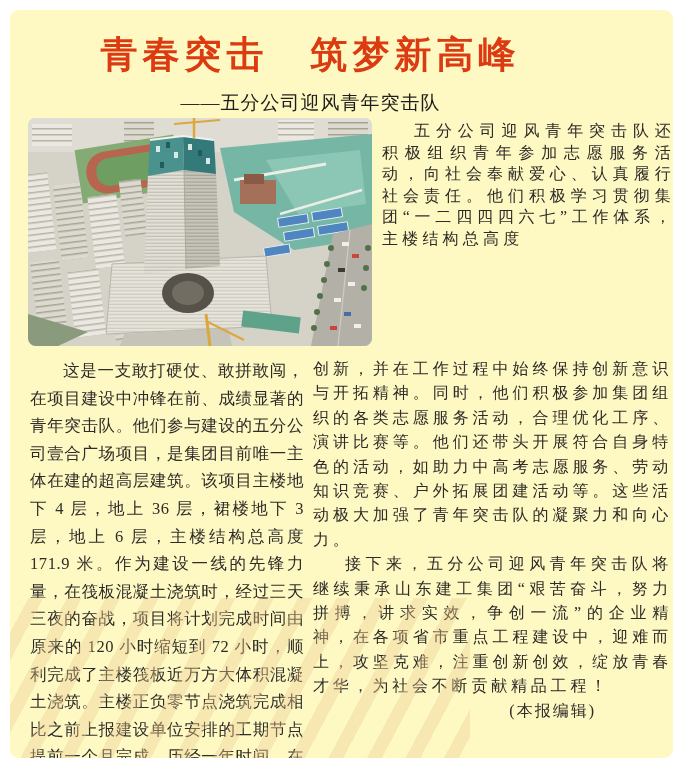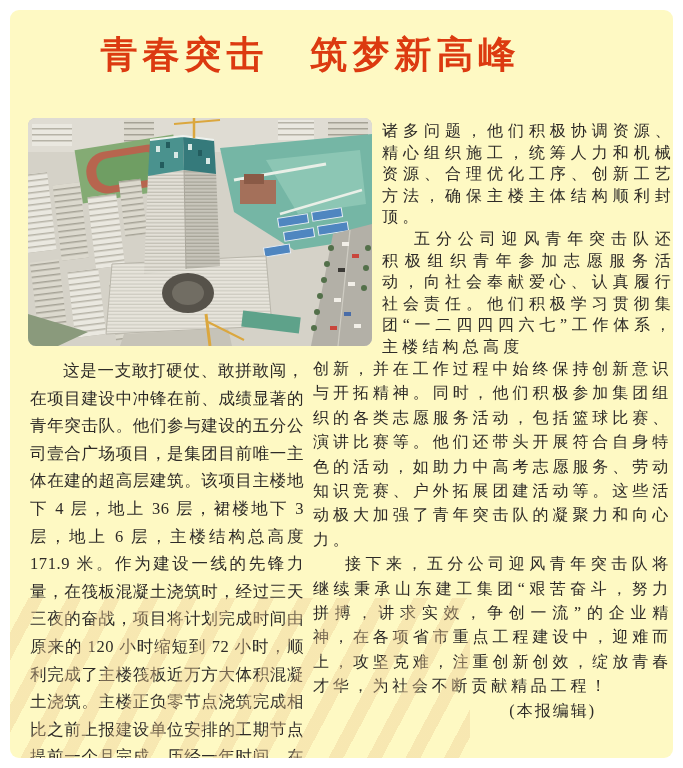--- a/index.html
+++ b/index.html
@@ -29,20 +29,21 @@
       font-size:16.5px;line-height:27.6px;letter-spacing:0.6px;}
   .signature{text-align:right;padding-right:76px;letter-spacing:2px;}
 </style>
 </head>
 <body>
 
 <div class="canvas">
   <div class="sheet">
 
     <div class="title">青春突击　筑梦新高峰</div>
+    <div class="subtitle">——五分公司迎风青年突击队</div>
 
     <div class="photo">
       <svg viewBox="0 0 344 228" width="344" height="228" xmlns="http://www.w3.org/2000/svg">
         <defs>
           <pattern id="pWinA" width="5" height="6" patternUnits="userSpaceOnUse">
             <rect width="5" height="6" fill="#eae8e0"></rect>
               <rect y="4.2" width="5" height="1.2" fill="#a9a699"></rect>
           </pattern>
           <pattern id="pWinB" width="5" height="6" patternUnits="userSpaceOnUse">
             <rect width="5" height="6" fill="#dcd9ce"></rect>
@@ -148,28 +149,27 @@
         <g stroke="#dba73e">
           <line x1="166" y1="0" x2="166" y2="20" stroke-width="2.5"></line>
           <line x1="146" y1="6" x2="192" y2="2" stroke-width="2"></line>
           <line x1="178" y1="196" x2="182" y2="228" stroke-width="3"></line>
           <line x1="180" y1="204" x2="216" y2="222" stroke-width="2"></line>
         </g>
       </svg>
     </div>
 
     <div class="col rt">
-      <p>诸多问题，他们积极协调资源、精心组织施工，统筹人力和机械资源、合理优化工序、创新工艺方法，确保主楼主体结构顺利封顶。</p>
       <p class="ind">五分公司迎风青年突击队还积极组织青年参加志愿服务活动，向社会奉献爱心、认真履行社会责任。他们积极学习贯彻集团“一二四四四六七”工作体系，主楼结构总高度</p>
     </div>
 
     <div class="col lc">
       <p class="ind">这是一支敢打硬仗、敢拼敢闯，在项目建设中冲锋在前、成绩显著的青年突击队。他们参与建设的五分公司壹合广场项目，是集团目前唯一主体在建的超高层建筑。该项目主楼地下 4 层，地上 36 层，裙楼地下 3 层，地上 6 层，主楼结构总高度 171.9 米。作为建设一线的先锋力量，在筏板混凝土浇筑时，经过三天三夜的奋战，项目将计划完成时间由原来的 120 小时缩短到 72 小时，顺利完成了主楼筏板近万方大体积混凝土浇筑。主楼正负零节点浇筑完成相比之前上报建设单位安排的工期节点提前一个月完成。历经一年时间，在项目建设中，团队思想统一、步调一致，严把安全质量关，高效优质地推进工程建设。面对施工现场条件复杂、工期紧张、施工难度大、各类应急响应及外部检查频繁等</p>
     </div>
 
     <div class="col rb">
-      <p>创新，并在工作过程中始终保持创新意识与开拓精神。同时，他们积极参加集团组织的各类志愿服务活动，包括篮球比赛、演讲比赛等。他们还带头开展符合自身特色的活动，如助力中高考志愿服务、劳动知识竞赛、户外拓展团建活动等。这些活动极大加强了青年突击队的凝聚力和向心力。</p>
+      <p>创新，并在工作过程中始终保持创新意识与开拓精神。同时，他们积极参加集团组织的各类志愿服务活动，合理优化工序、演讲比赛等。他们还带头开展符合自身特色的活动，如助力中高考志愿服务、劳动知识竞赛、户外拓展团建活动等。这些活动极大加强了青年突击队的凝聚力和向心力。</p>
       <p class="ind">接下来，五分公司迎风青年突击队将继续秉承山东建工集团“艰苦奋斗，努力拼搏，讲求实效，争创一流”的企业精神，在各项省市重点工程建设中，迎难而上，攻坚克难，注重创新创效，绽放青春才华，为社会不断贡献精品工程！</p>
       <div class="signature">(本报编辑)</div>
     </div>
 
   </div>
 </div>
 
 </body></html>

